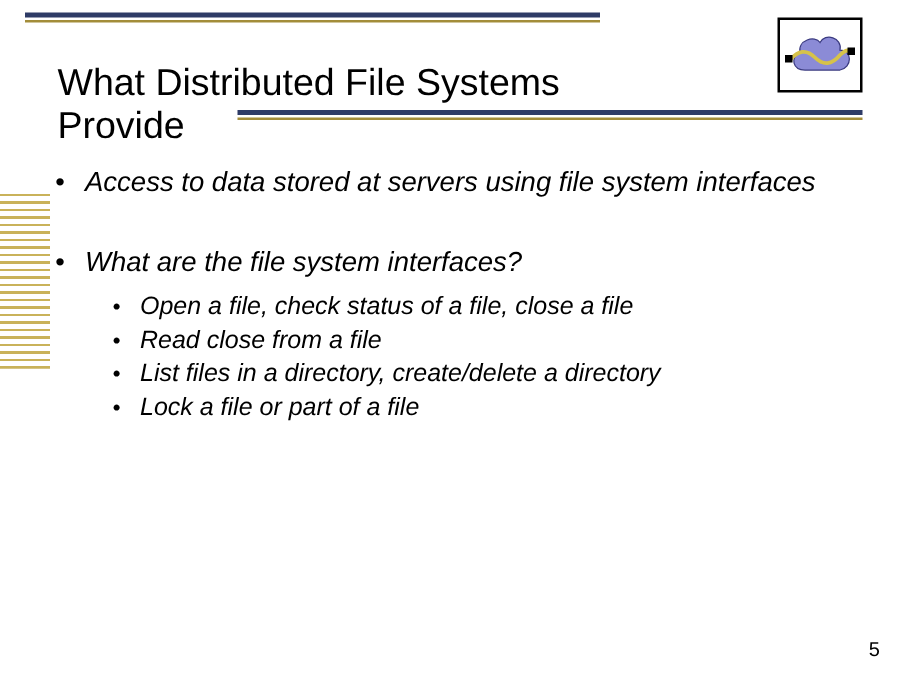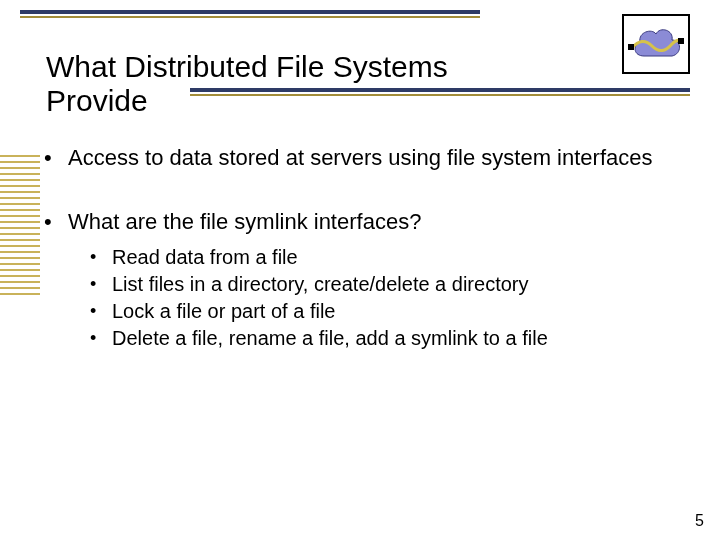--- a/index.html
+++ b/index.html
@@ -86,24 +86,25 @@
     left: 2px;
     top: 2px;
     width: 60px;
     height: 52px;
   }
 
   
   .body {
     position: absolute;
     left: 44px;
-    top: 144px;
+    top: 132px;
     width: 640px;
     font-size: 22px;
     line-height: 28px;
+    font-style: italic;
   }
   .body ul {
     list-style: none;
     margin: 0;
     padding: 0;
   }
   .body > ul > li {
     position: relative;
     padding-left: 24px;
     margin-bottom: 36px;
@@ -167,24 +168,24 @@
     <rect x="52" y="20" width="6" height="6" fill="#000"></rect>
   </svg>
 </div>
 
 <div class="body">
   <ul>
     <li>
       <span>Access to data stored at servers using file system interfaces</span>
     </li>
     <li>
-      <span>What are the file symlink interfaces?</span>
+      <span>What are the file system interfaces?</span>
       <ul class="sub">
-        <li><span>Read data from a file</span></li>
+        <li><span>Open a file, check status of a file, close a file</span></li>
+        <li><span>Read close from a file</span></li>
         <li><span>List files in a directory, create/delete a directory</span></li>
         <li><span>Lock a file or part of a file</span></li>
-        <li><span>Delete a file, rename a file, add a symlink to a file</span></li>
       </ul>
     </li>
   </ul>
 </div>
 
 <div class="page-num">5</div>
 
 </body></html>

